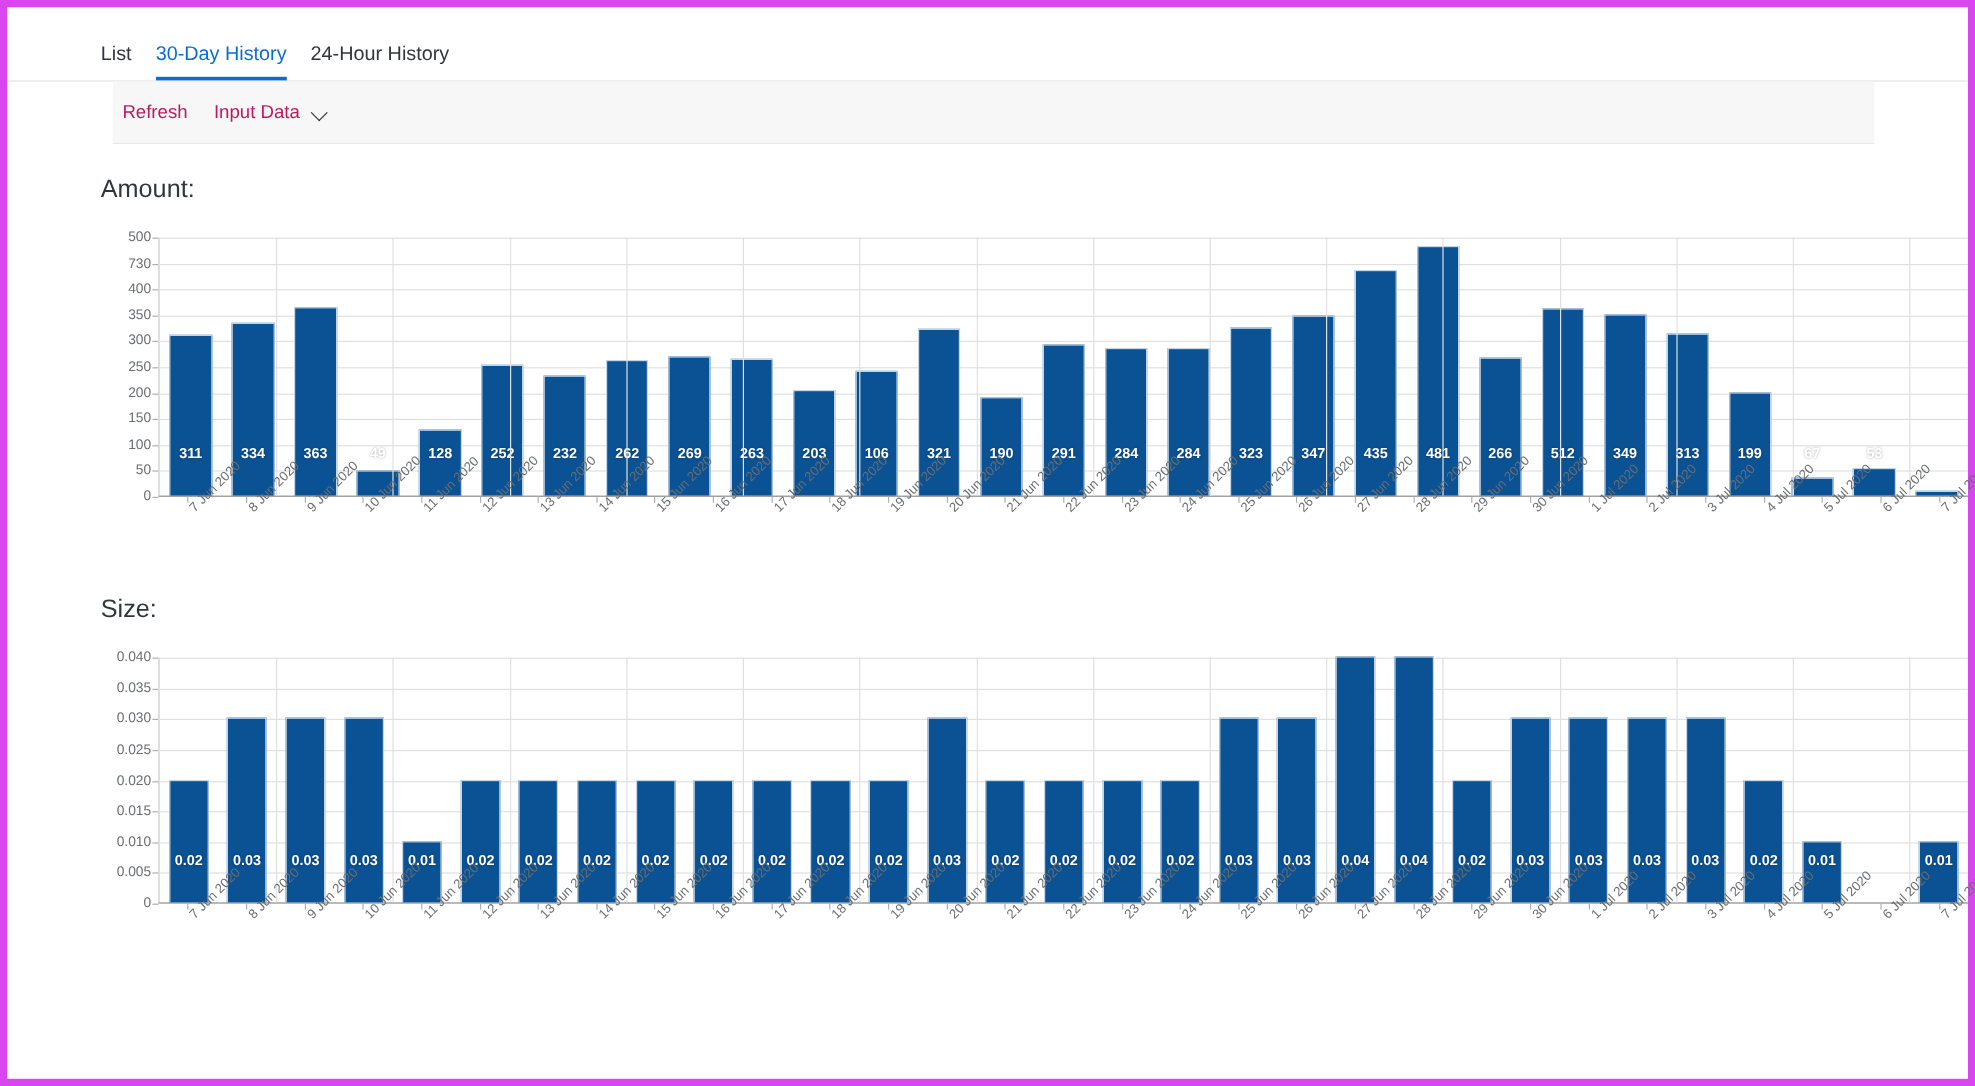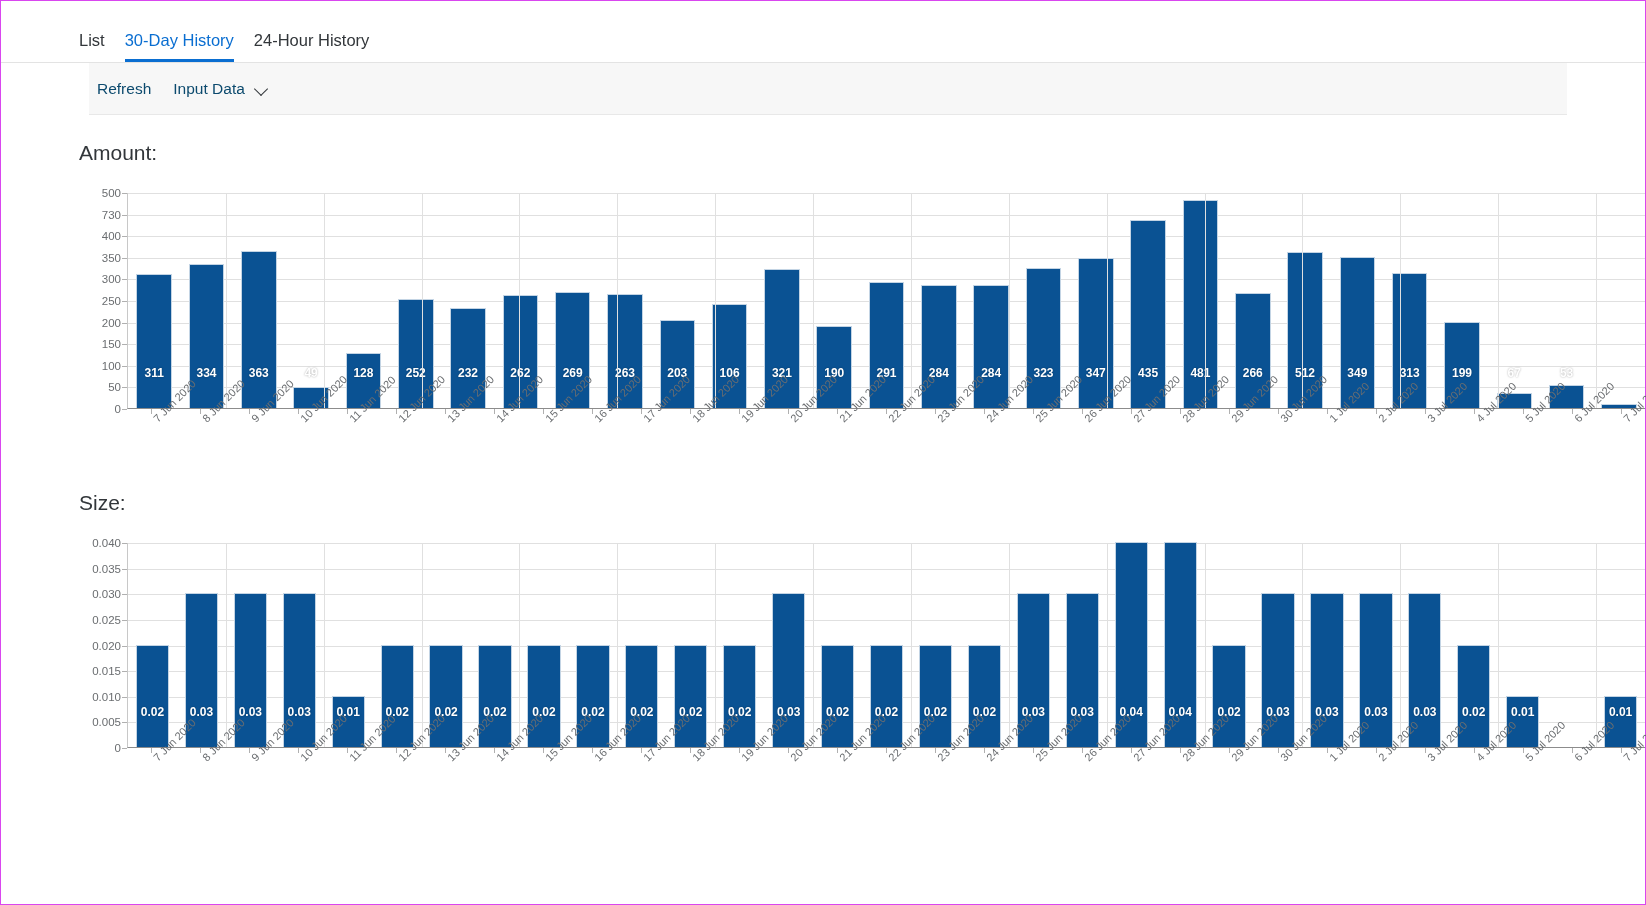--- a/index.html
+++ b/index.html
@@ -6,21 +6,21 @@
   html, body {
     width: 1646px; height: 905px;
     background: #ffffff;
     font-family: "Liberation Sans", sans-serif;
     overflow: hidden;
   }
   .page {
     position: relative;
     width: 1646px; height: 905px;
     background: #ffffff;
-    border: 1px solid #d946ef;
+    border: 6px solid #d946ef;
   }
 
   
   .tabbar {
     display: flex;
     align-items: flex-end;
     gap: 20px;
     padding: 22px 0 0 78px;
     height: 62px;
     border-bottom: 1px solid #e3e3e3;
@@ -45,21 +45,21 @@
     background: #f7f7f7;
     border-bottom: 1px solid #e8e8e8;
     margin: 0 78px 0 88px;
     display: flex;
     align-items: center;
     gap: 22px;
     padding-left: 8px;
   }
   .toolbar-btn {
     font-size: 15.5px;
-    color: #0c4a6e;
+    color: #be185d;
     cursor: pointer;
     display: flex;
     align-items: center;
     gap: 10px;
     white-space: nowrap;
   }
   .chev {
     display: inline-block;
     width: 15px; height: 15px;
     position: relative;

